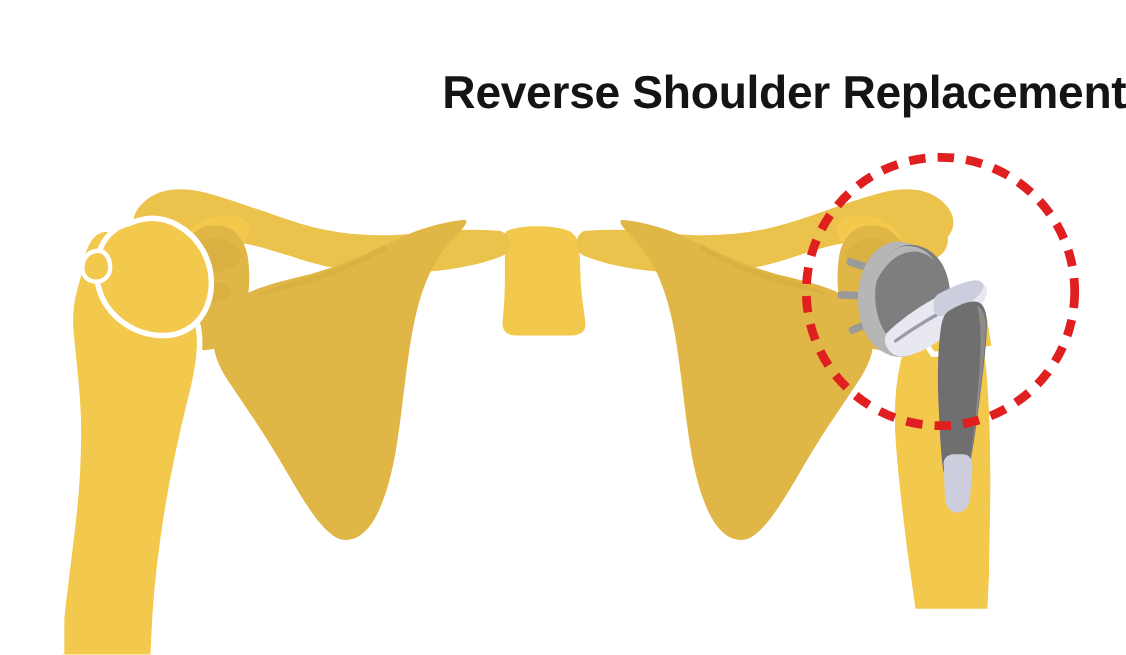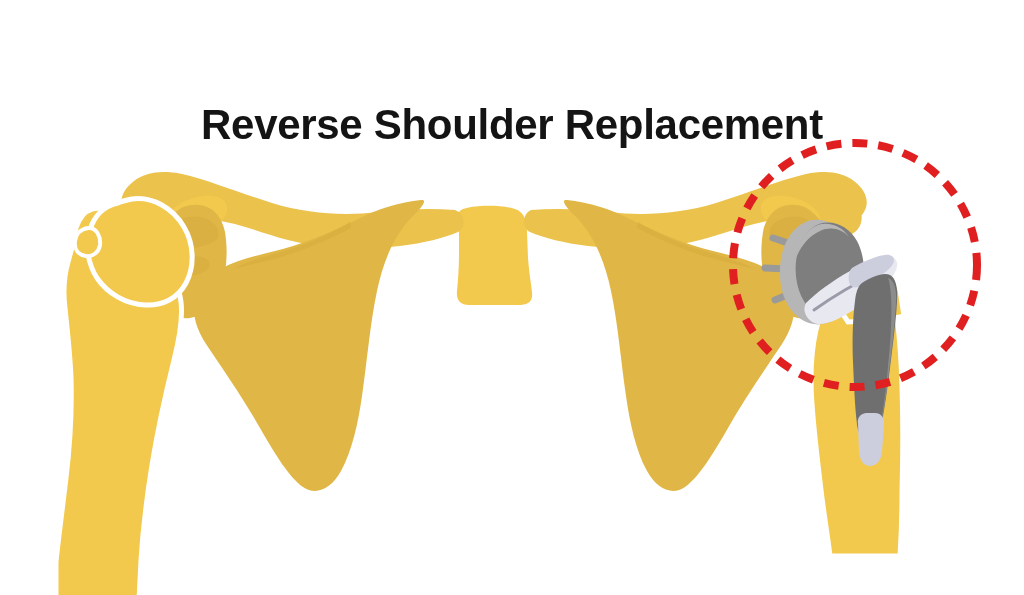--- a/index.html
+++ b/index.html
@@ -18,29 +18,28 @@
     position: relative;
     width: 1024px;
     height: 595px;
     background: #ffffff;
   }
   #figure-title {
     position: absolute;
     left: 0;
     top: 62px;
     width: 1024px;
-    text-align: center;
+    text-align: right;
     font-family: "Liberation Sans", sans-serif;
     font-size: 42px;
     font-weight: bold;
     letter-spacing: -0.3px;
     color: #141414;
     line-height: 1.05;
     white-space: nowrap;
-    margin-top: 41px;
   }
   #anatomy-svg {
     position: absolute;
     left: 0;
     top: 0;
     width: 1024px;
     height: 595px;
     display: block;
   }
 </style>

